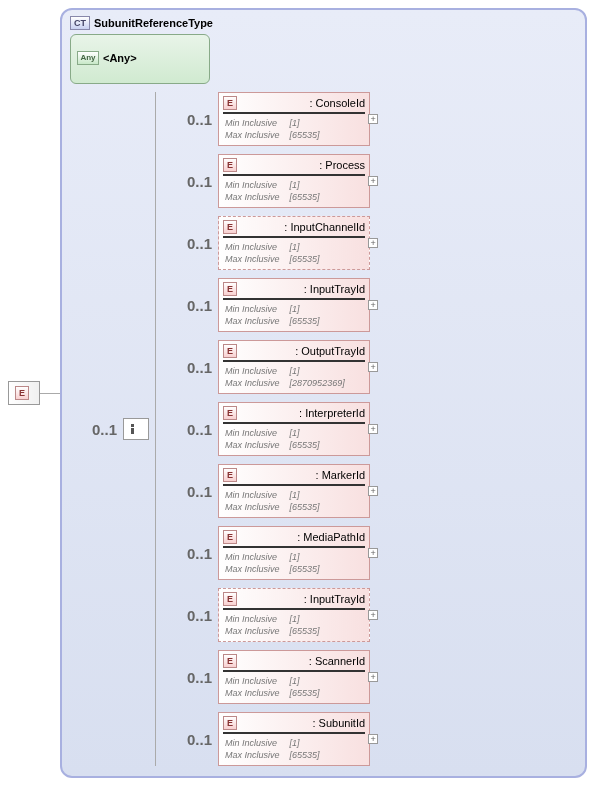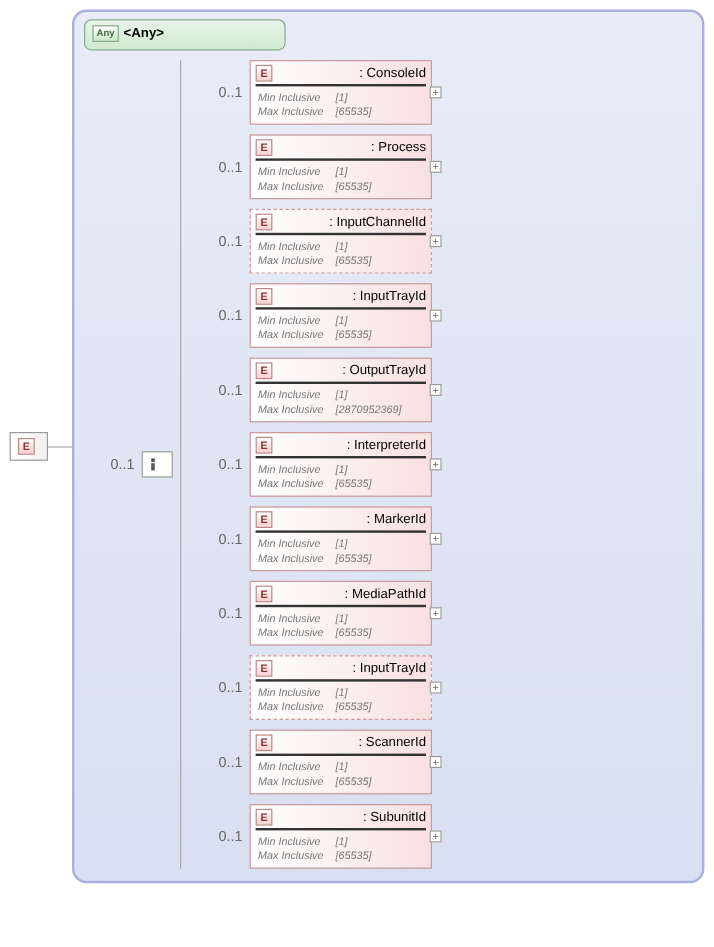--- a/index.html
+++ b/index.html
@@ -5,27 +5,27 @@
 * { box-sizing: border-box; margin: 0; padding: 0; }
 body { font-family: Arial, sans-serif; font-size: 11px; background: #fff; padding: 8px; width: 595px; }
 .diagram { display: flex; align-items: center; }
 .root-box { border: 1px solid #999; background: linear-gradient(to right, #fff, #f0f0f0); padding: 4px 6px; display: flex; align-items: center; white-space: nowrap; }
 .e-badge { display: inline-block; width: 14px; height: 14px; background: linear-gradient(to bottom, #fff, #f8d0d0); border: 1px solid #b88; color: #833; font-size: 9px; font-weight: bold; text-align: center; line-height: 12px; margin-right: 4px; }
 .ct-badge { display: inline-block; width: 20px; height: 14px; background: linear-gradient(to bottom, #fff, #c8d0f0); border: 1px solid #88a; color: #446; font-size: 9px; font-weight: bold; text-align: center; line-height: 12px; margin-right: 4px; }
 .any-badge { display: inline-block; width: 22px; height: 14px; background: linear-gradient(to bottom, #fff, #c8e8c8); border: 1px solid #8a8; color: #464; font-size: 8px; font-weight: bold; text-align: center; line-height: 12px; margin-right: 4px; }
 .connector { width: 20px; height: 1px; background: #aaa; }
 .type-container { border: 2px solid #a8b0e0; border-radius: 12px; background: linear-gradient(to bottom, #e8ecf8, #d8dff0); padding: 6px 8px 10px 8px; flex: 1; }
 .type-title { display: flex; align-items: center; font-weight: bold; margin-bottom: 4px; }
-.any-box { border: 1px solid #8a8; border-radius: 6px; background: linear-gradient(to bottom, #e8f4e8, #d0ead0); padding: 4px 6px; margin-bottom: 8px; width: 168px; }
+.any-box { border: 1px solid #8a8; border-radius: 6px; background: linear-gradient(to bottom, #e8f4e8, #d0ead0); padding: 16px 6px; margin-bottom: 8px; width: 140px; }
 .any-header { display: flex; align-items: center; font-weight: bold; margin-bottom: 2px; }
 .any-table { font-size: 9px; font-style: italic; color: #555; }
 .any-table td { padding: 0 6px 0 0; }
 .any-table td.v { font-weight: bold; font-style: normal; color: #333; }
 .seq-row { display: flex; align-items: center; }
-.occ { font-size: 12px; color: #666; padding: 0 6px 0 22px; white-space: nowrap; }
+.occ { font-size: 15px; color: #666; padding: 0 6px 0 22px; white-space: nowrap; font-weight: bold; }
 .seq-box { width: 26px; height: 22px; border: 1px solid #999; background: #fff; display: flex; align-items: center; justify-content: center; }
 .seq-icon { width: 14px; height: 12px; position: relative; }
 .seq-icon::before, .seq-icon::after { content: ''; position: absolute; width: 3px; height: 3px; background: #555; left: 2px; }
 .seq-icon::before { top: 1px; }
 .seq-icon::after { top: 8px; }
 .seq-icon .mid { position: absolute; width: 3px; height: 3px; background: #555; left: 2px; top: 4.5px; }
 .children { display: flex; flex-direction: column; gap: 8px; }
 .child-row { display: flex; align-items: center; }
 .child-box { border: 1px solid #c99; background: linear-gradient(to right, #fff, #f8e0e0); padding: 3px 4px; min-width: 152px; position: relative; }
 .child-box.dashed { border-style: dashed; }
@@ -39,20 +39,24 @@
 </style>
 </head>
 <body>
 
 <div class="diagram">
   <div class="root-box">
     <span class="e-badge">E</span>
   </div>
   <div class="connector"></div>
   <div class="type-container">
+    <div class="type-title">
+      <span class="ct-badge">CT</span>
+      <span>SubunitReferenceType</span>
+    </div>
     <div class="any-box">
       <div class="any-header">
         <span class="any-badge">Any</span>
         <span>&lt;Any&gt;</span>
       </div>
     </div>
     <div class="seq-row">
       <span class="occ">0..1</span>
       <div class="seq-box">
         <div class="seq-icon">

